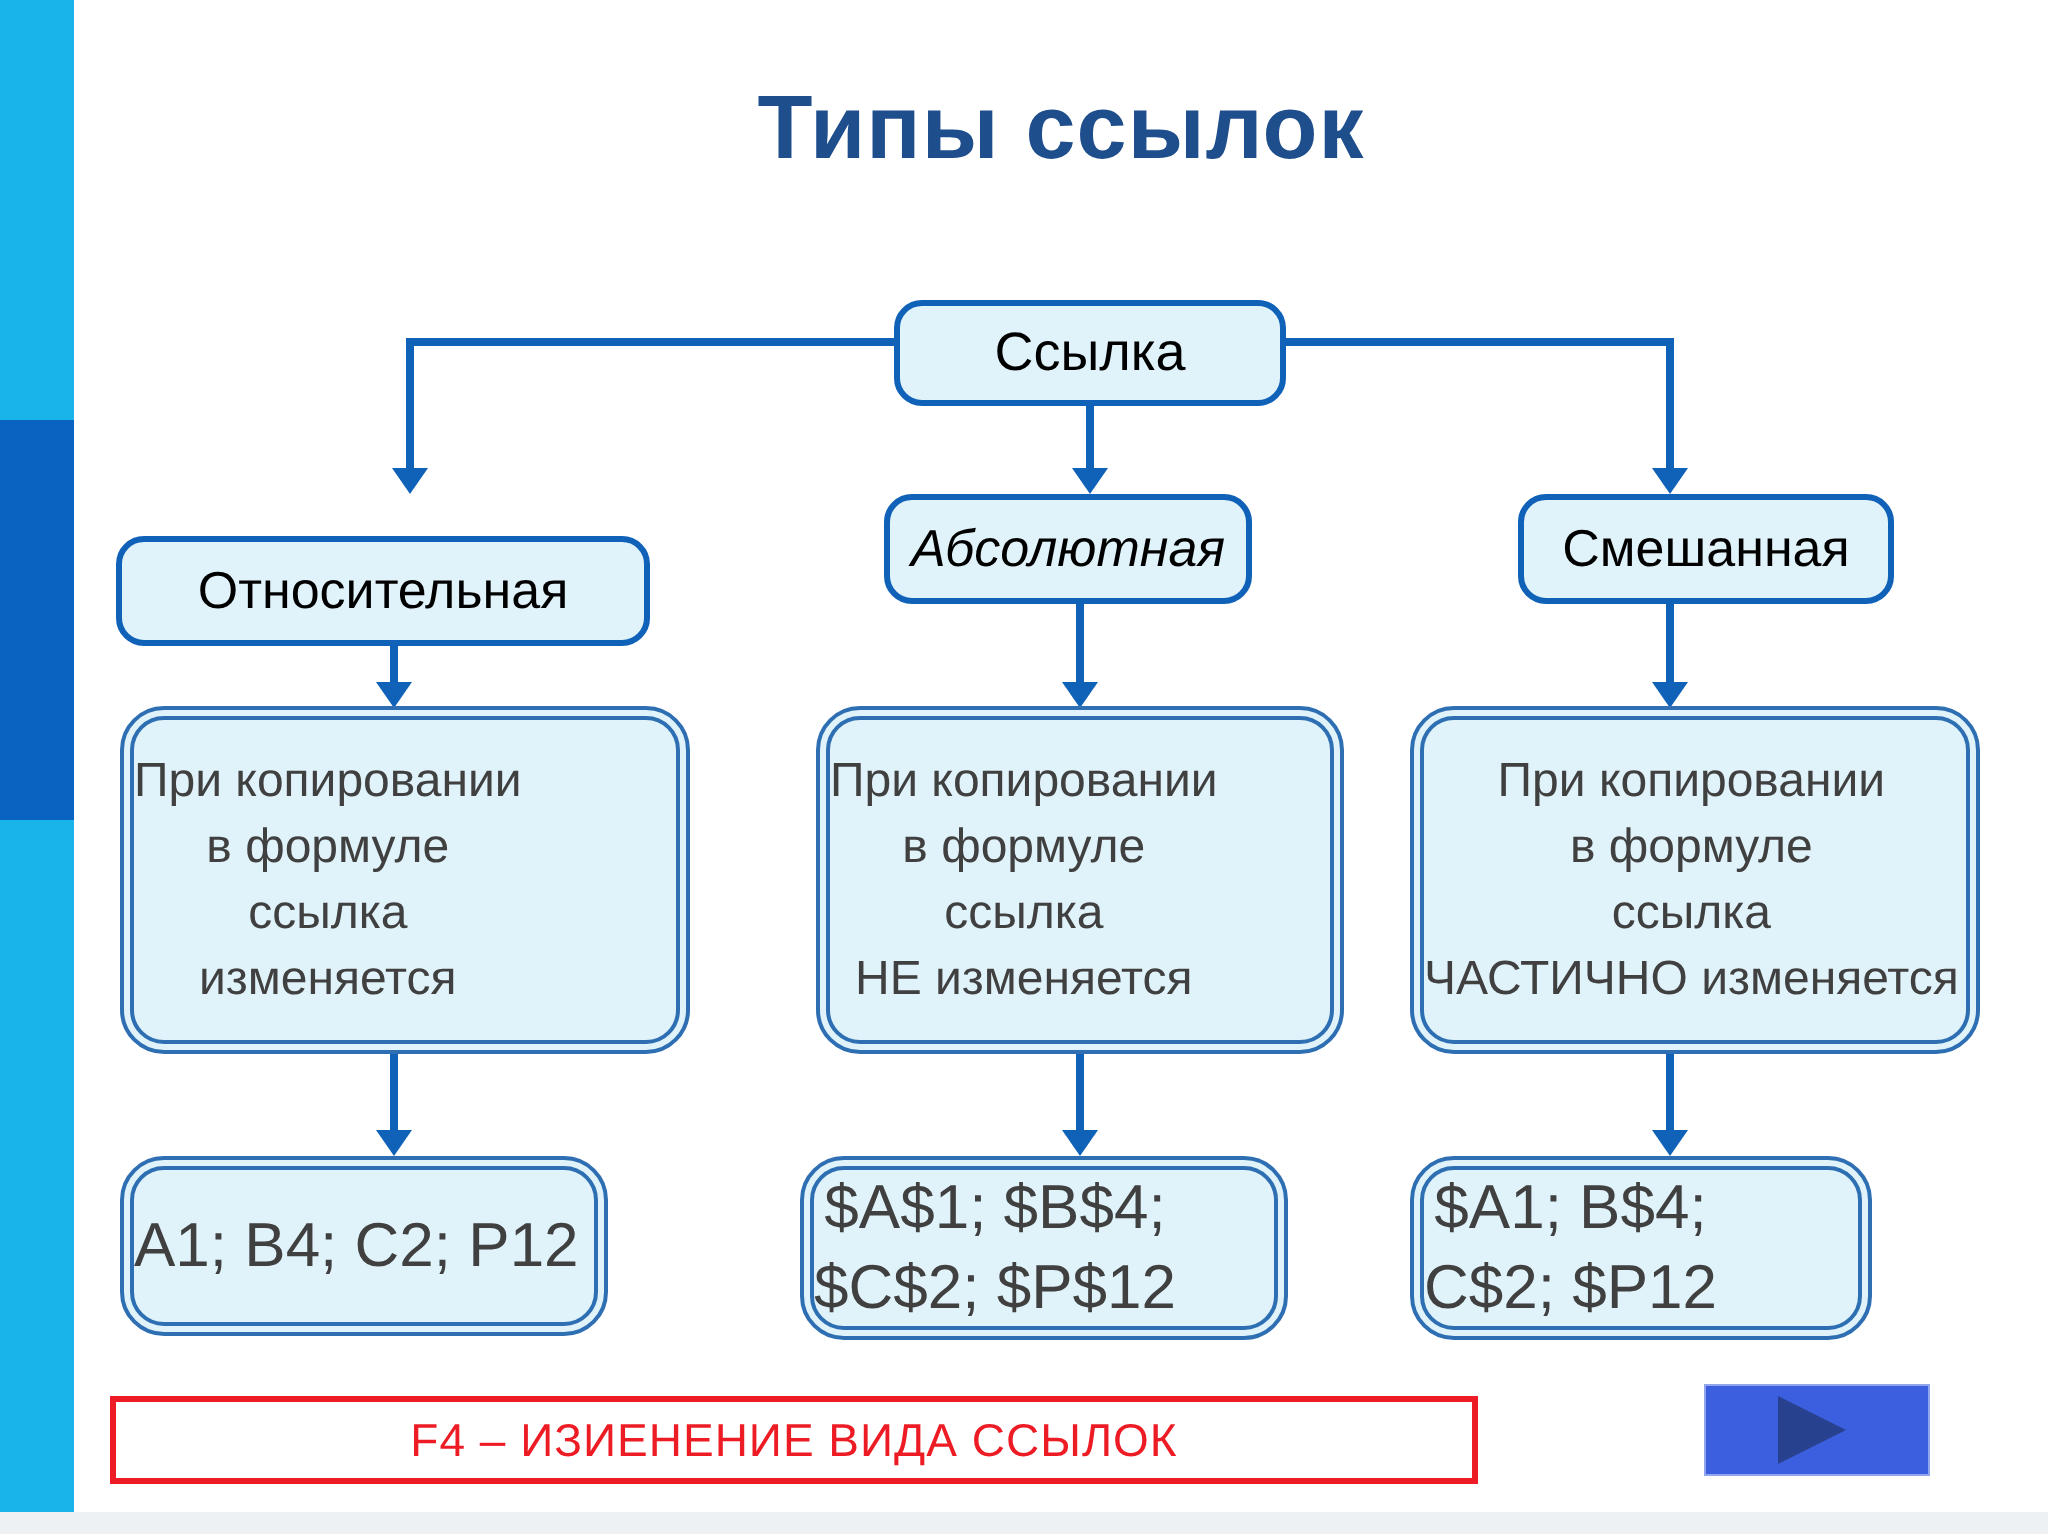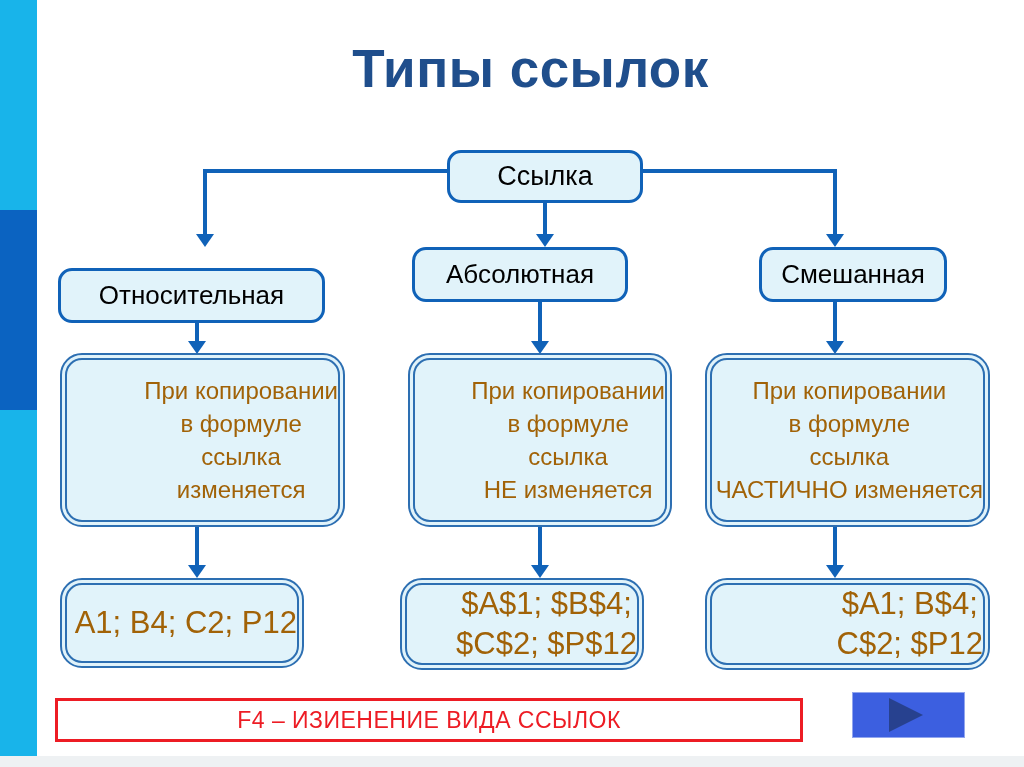--- a/index.html
+++ b/index.html
@@ -15,71 +15,71 @@
   .bar-seg { position: absolute; left: 0; width: 37px; }
   .bar-top    { top: 0;   height: 210px; background: #18b4ea; }
   .bar-mid    { top: 210px; height: 200px; background: #0b63c1; }
   .bar-bottom { top: 410px; height: 346px; background: #18b4ea; }
   .bottom-strip { position: absolute; left: 0; top: 756px; width: 1024px; height: 11px; background: #eef1f3; }
 
   
   .title {
     position: absolute; left: 37px; top: 38px; width: 987px;
     text-align: center;
-    font-size: 53px; font-weight: bold; color: #1f4e8c;
+    font-size: 45px; font-weight: bold; color: #1f4e8c;
     letter-spacing: 0.5px;
   }
 
   
   .node {
     position: absolute;
     background: #e1f3fa;
     border: 3px solid #1062b8;
     border-radius: 14px;
     display: flex; align-items: center; justify-content: center;
     color: #000;
     z-index: 2;
   }
   .node-root   { left: 447px; top: 150px; width: 196px; height: 53px; font-size: 27px; }
   .node-l2     { top: 247px; height: 55px; font-size: 26px; }
   .node-l2-a   { left: 58px;  width: 267px; margin-top: 21px; }
-  .node-l2-b   { left: 412px; width: 216px; }
+  .node-l2-b   { left: 442px; width: 184px; font-style: italic; }
   .node-l2-c   { left: 759px; width: 188px; }
 
   .dblbox {
     position: absolute;
     background: #e1f3fa;
     border: 7px double #2d6fb2;
     border-radius: 22px;
-    display: flex; align-items: center; justify-content: flex-end;
+    display: flex; align-items: center; justify-content: flex-start;
     text-align: center;
-    color: #a16207;
+    color: #404040;
     z-index: 2;
   }
   .desc  { top: 353px; height: 174px; font-size: 24px; line-height: 33px; white-space: pre-line; }
   .desc-a { left: 60px;  width: 285px; }
   .desc-b { left: 408px; width: 264px; }
   .desc-c { left: 705px; width: 285px; }
   .examp { top: 578px; font-size: 31px; line-height: 40px; white-space: pre-line; }
   .examp-a { left: 60px;  width: 244px; height: 90px; }
   .examp-b { left: 400px; width: 244px; height: 92px; }
-  .examp-c { left: 705px; width: 285px; height: 92px; }
+  .examp-c { left: 705px; width: 231px; height: 92px; }
 
   
   .cline { position: absolute; background: #1062b8; z-index: 1; }
   .arrow-down {
     position: absolute; width: 0; height: 0; z-index: 1;
     border-left: 9px solid transparent;
     border-right: 9px solid transparent;
     border-top: 13px solid #1062b8;
   }
 
   
   .banner {
-    position: absolute; left: 55px; top: 698px; width: 748px; height: 44px;
+    position: absolute; left: 55px; top: 698px; width: 684px; height: 44px;
     border: 3px solid #ed1c24;
     display: flex; align-items: center; justify-content: center;
     color: #ed1c24; font-size: 23px; letter-spacing: 0.5px;
     background: #ffffff;
   }
 
   
   .nav-btn {
     position: absolute; left: 852px; top: 692px; width: 113px; height: 46px;
     background: #3c5fe0;

